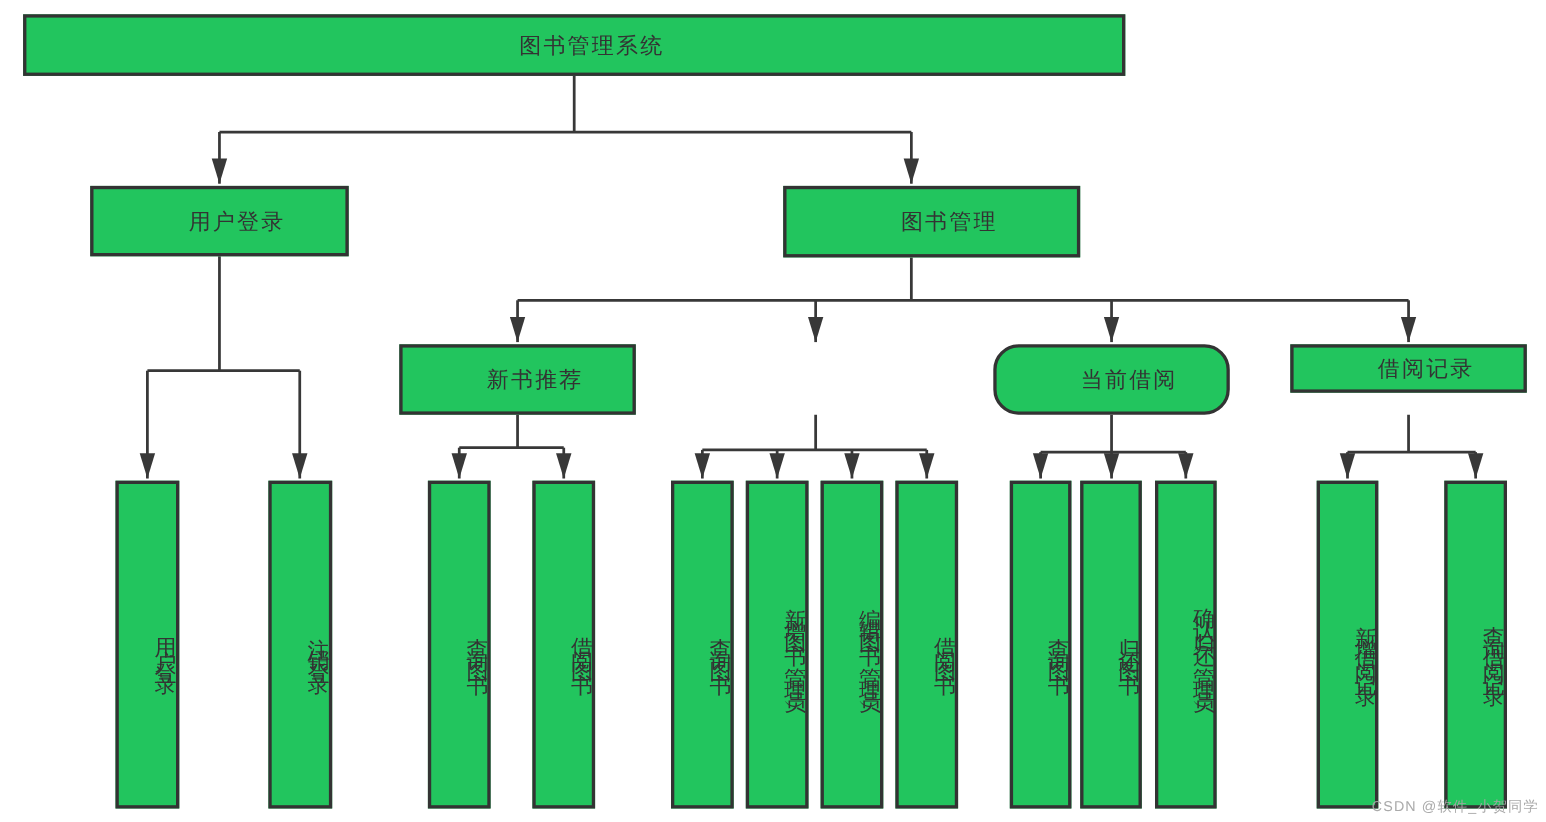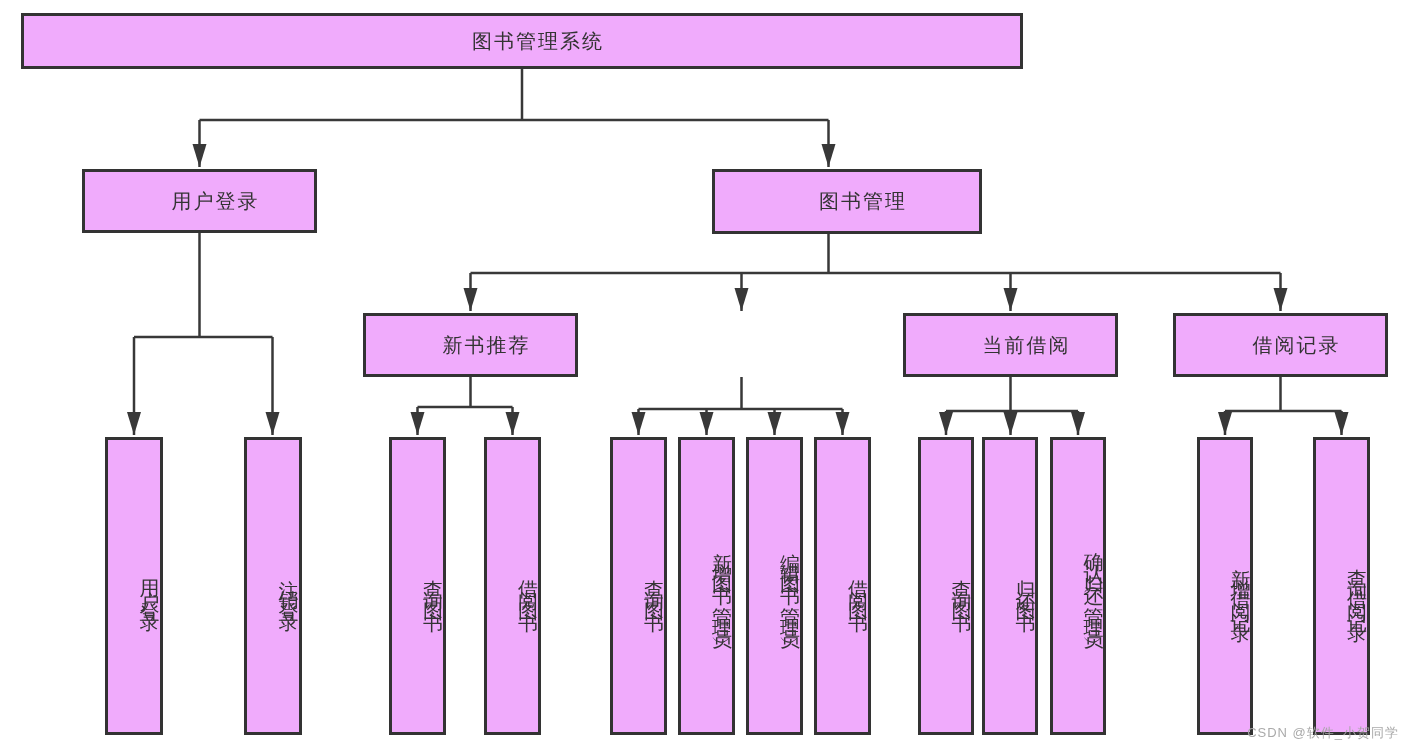--- a/index.html
+++ b/index.html
@@ -7,21 +7,21 @@
     position:relative;
     width:1405px;height:747px;
     background:#ffffff;
     font-family:"Liberation Sans",sans-serif;
     color:#333333;
     overflow:hidden;
   }
   .connectors{position:absolute;left:0;top:0;z-index:1;}
   .box{
     position:absolute;
-    background:#f0abfc;
+    background:#22c55e;
     border:3px solid #333333;
     box-sizing:border-box;
     display:flex;
     align-items:center;
     justify-content:center;
     font-size:20px;
     letter-spacing:2px;
     z-index:2;
     white-space:nowrap;
     padding-left:32px;
@@ -87,22 +87,22 @@
       <path d="M1341.5,411 V435" marker-end="url(#ah)"></path>
     </g>
   </svg>
 
   <div class="box" style="left:21px;top:13px;width:1002px;height:56px;">图书管理系统</div>
 
   <div class="box" style="left:82px;top:169px;width:235px;height:64px;">用户登录</div>
   <div class="box" style="left:712px;top:169px;width:270px;height:65px;">图书管理</div>
 
   <div class="box" style="left:363px;top:313px;width:215px;height:64px;">新书推荐</div>
-  <div class="box" style="left:903px;top:313px;width:215px;height:64px;">当前借阅</div>
-  <div class="box" style="left:1173px;top:313px;width:215px;height:64px;text-align:right;">借阅记录</div>
+  <div class="box" style="left:903px;top:313px;width:215px;height:64px;border-radius:23px;">当前借阅</div>
+  <div class="box" style="left:1173px;top:313px;width:215px;height:44px;text-align:right;">借阅记录</div>
 
   <div class="box vbox" style="left:105px;top:437px;width:58px;height:298px;">
     <span class="vtext">用户登录</span>
   </div>
   <div class="box vbox" style="left:244px;top:437px;width:58px;height:298px;">
     <span class="vtext">注销登录</span>
   </div>
 
   <div class="box vbox" style="left:389px;top:437px;width:57px;height:298px;">
     <span class="vtext">查询图书</span>

